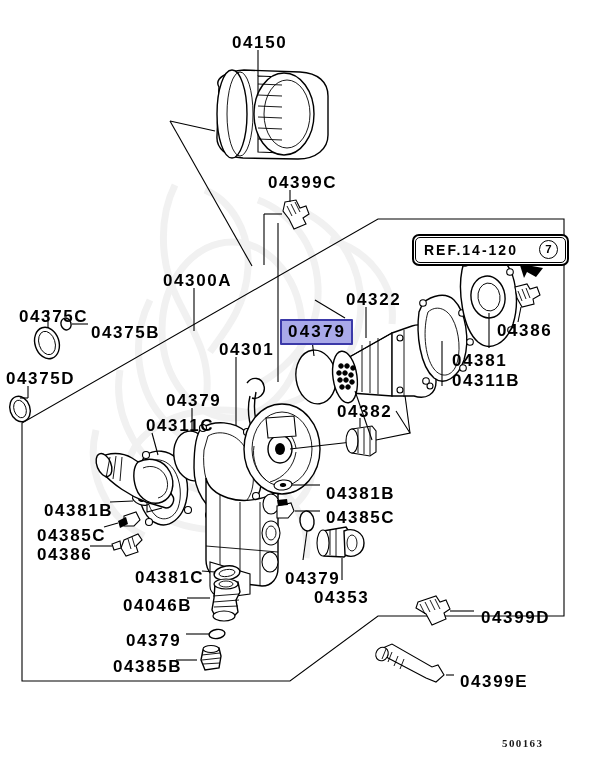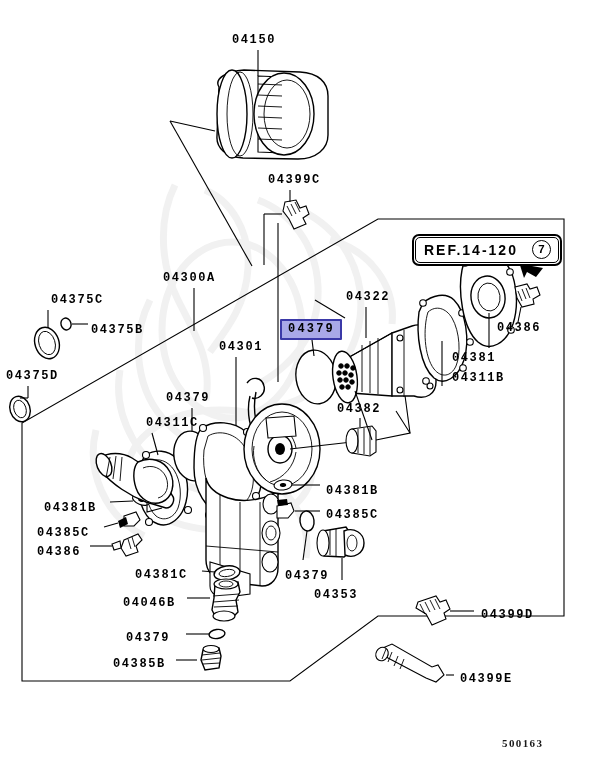--- a/index.html
+++ b/index.html
@@ -20,22 +20,22 @@
   }
   #diagram-svg {
     position: absolute;
     left: 0;
     top: 0;
     width: 609px;
     height: 768px;
   }
   .lbl {
     position: absolute;
-    font-family: Liberation Mono, monospace;
-    font-size: 12px;
+    font-family: Liberation Sans, sans-serif;
+    font-size: 17px;
     font-weight: bold;
     letter-spacing: 1.6px;
     color: #000000;
     white-space: nowrap;
     line-height: 1;
     -webkit-font-smoothing: none;
   }
   .lbl.hl {
     background: #a9a9e8;
     border: 2px solid #3b39a8;
@@ -52,21 +52,21 @@
     border-radius: 7px;
     padding: 1px;
     background: #fff;
   }
   .refbox-inner {
     display: flex;
     align-items: center;
     border: 1px solid #000;
     border-radius: 5px;
     padding: 2px 7px 3px 8px;
-    gap: 14px;
+    gap: 21px;
   }
   .refbox-text {
     font-family: "Liberation Sans", sans-serif;
     font-size: 14px;
     font-weight: bold;
     letter-spacing: 2px;
     line-height: 1;
     color: #000;
   }
   .refbox-num {
@@ -465,21 +465,21 @@
   <div class="refbox" style="left:412px; top:234px;">
     <div class="refbox-inner">
       <span class="refbox-text">REF.14-120</span>
       <span class="refbox-num">7</span>
     </div>
   </div>
 
   <div id="labels-layer">
       <div class="lbl" style="left: 232px; top: 34px;">04150</div>
       <div class="lbl" style="left: 268px; top: 174px;">04399C</div>
-      <div class="lbl" style="left: 19px; top: 294px; margin-left: 32px;">04375C</div>
+      <div class="lbl" style="left: 19px; top: 308px;">04375C</div>
       <div class="lbl" style="left: 91px; top: 324px;">04375B</div>
       <div class="lbl" style="left: 6px; top: 370px;">04375D</div>
       <div class="lbl" style="left: 163px; top: 272px;">04300A</div>
       <div class="lbl" style="left: 219px; top: 341px;">04301</div>
       <div class="lbl" style="left: 166px; top: 392px;">04379</div>
       <div class="lbl" style="left: 122px; top: 417px; margin-left: 24px;">04311C</div>
       <div class="lbl hl" style="left: 280px; top: 319px;">04379</div>
       <div class="lbl" style="left: 346px; top: 291px;">04322</div>
       <div class="lbl" style="left: 452px; top: 352px;">04381</div>
       <div class="lbl" style="left: 452px; top: 372px;">04311B</div>

